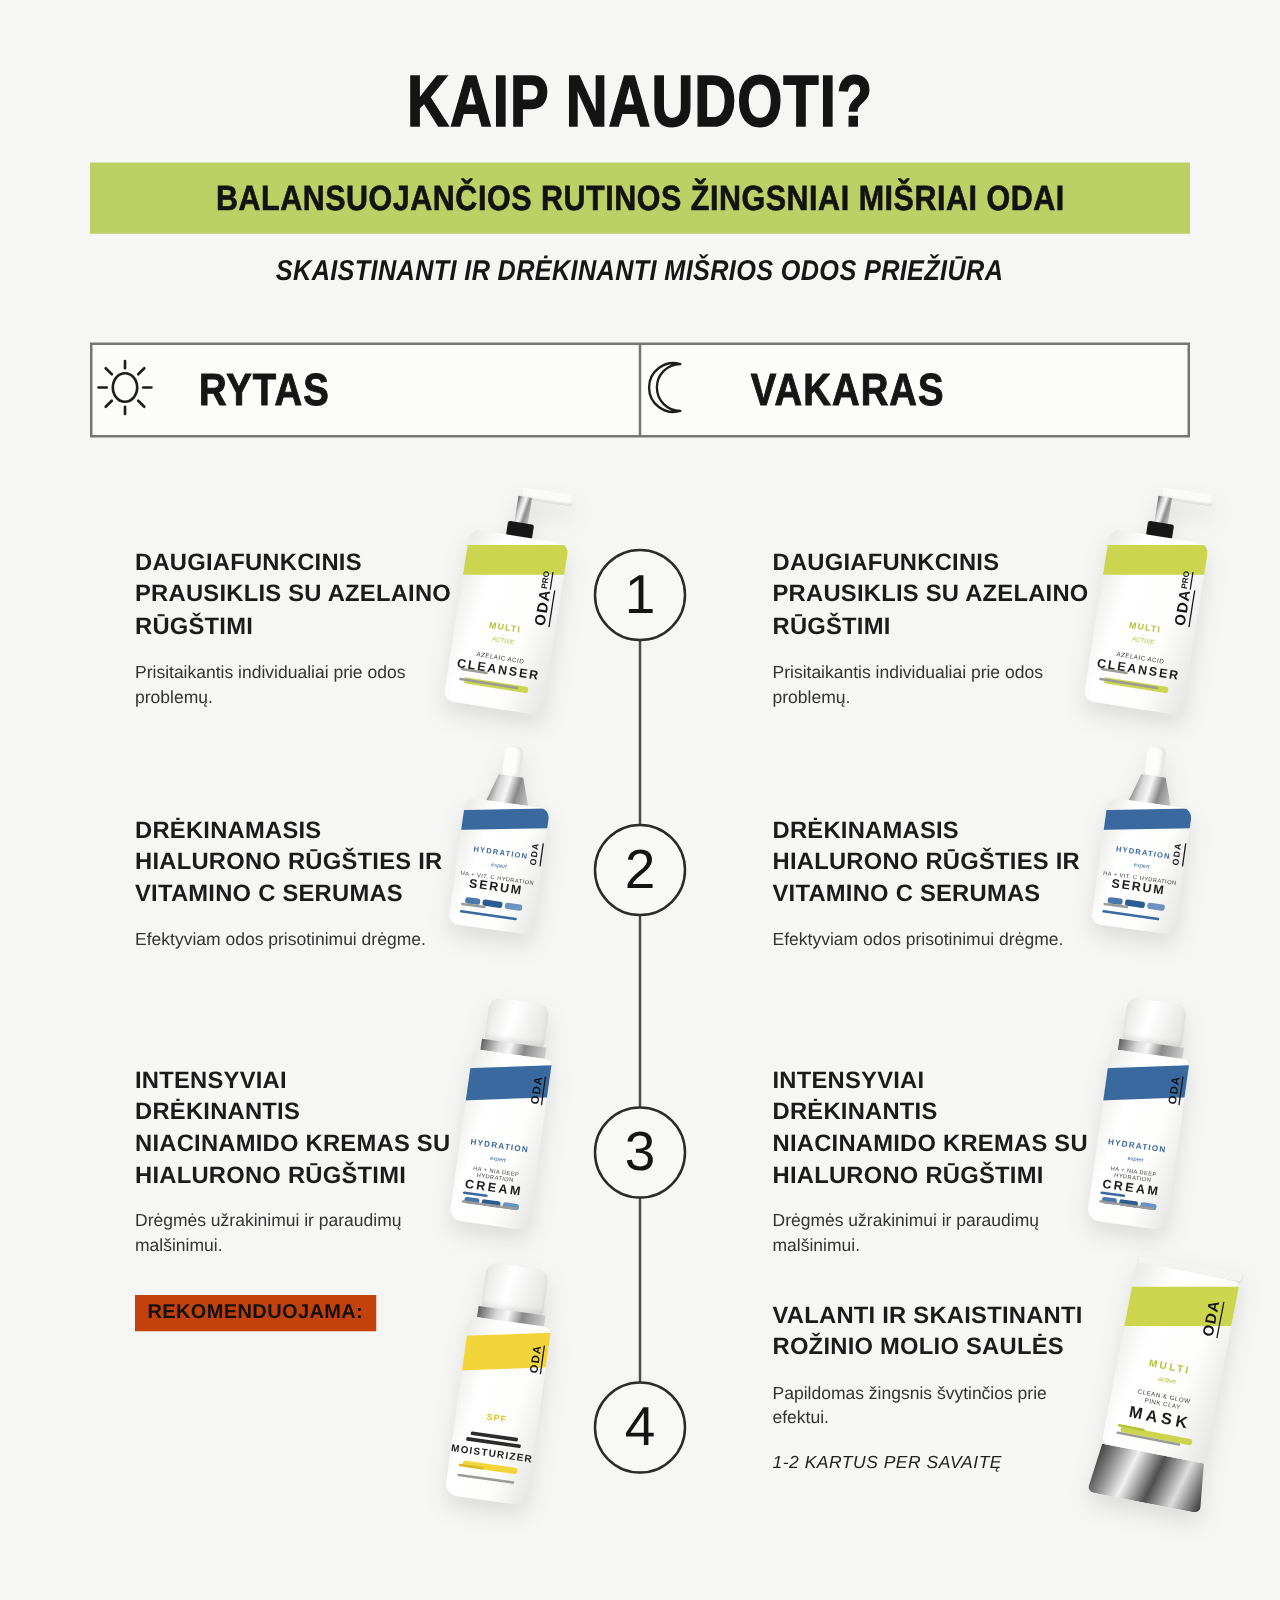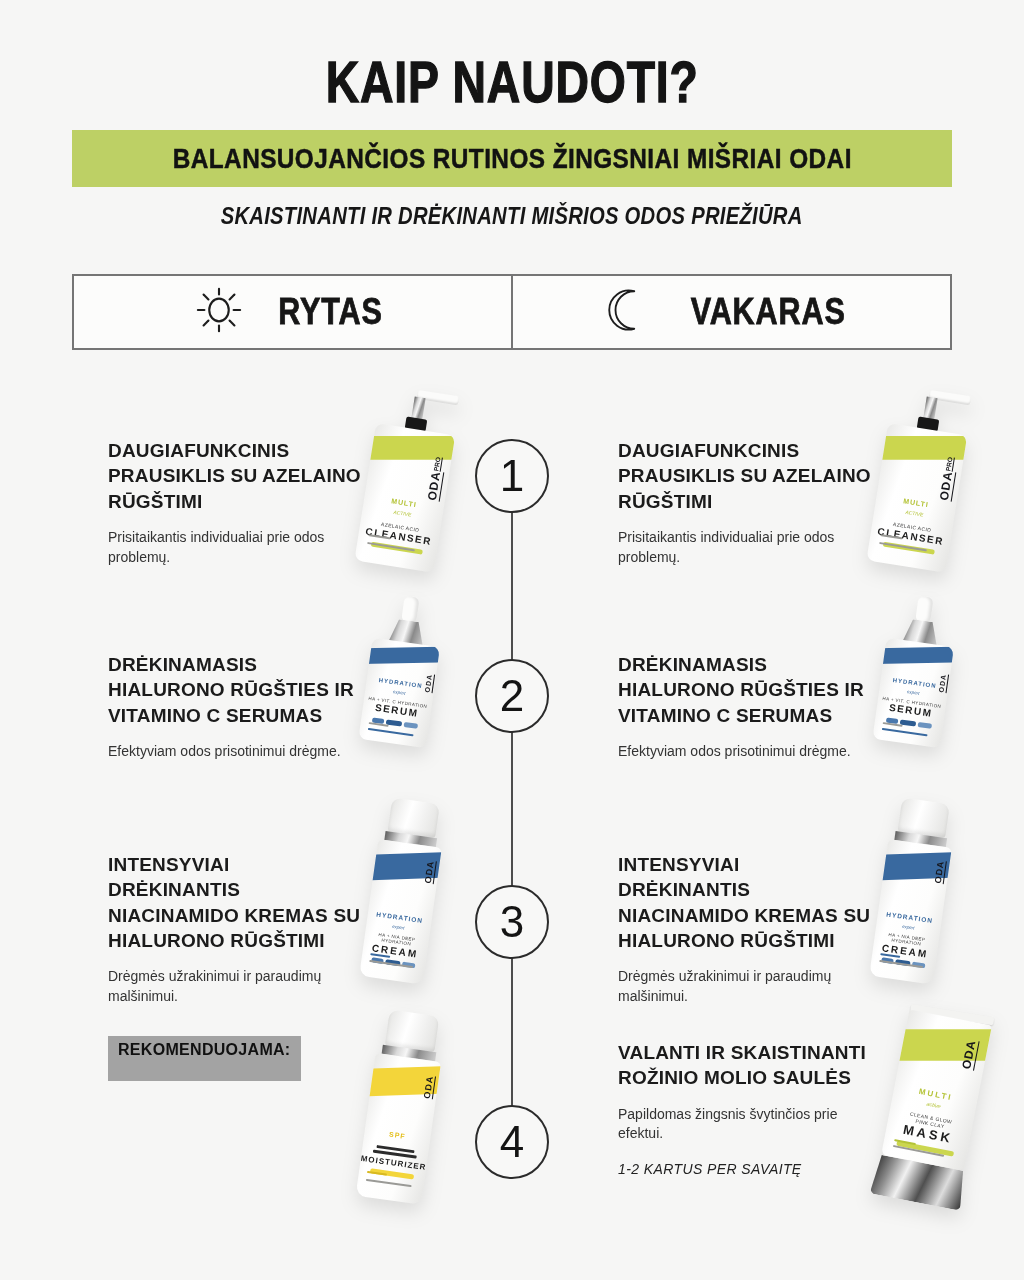--- a/index.html
+++ b/index.html
@@ -16,39 +16,39 @@
             display:flex; align-items:center; justify-content:center; }
   .banner span { font-size:28px; font-weight:700; color:#121212; transform:scaleX(0.87);
                  letter-spacing:0.5px; -webkit-text-stroke:0.5px #121212; white-space:nowrap; }
   .subtitle { top:203px; left:0; width:1024px; text-align:center; }
   .subtitle span { display:inline-block; font-size:23px; font-weight:700; font-style:italic;
                    transform:scaleX(0.88); letter-spacing:0.3px; color:#161616; }
 
   
   .daynight { top:274px; left:72px; width:880px; height:76px; background:#fcfcfb;
               border:2px solid #757575; display:flex; box-sizing:border-box; }
-  .dn-cell { flex:1; display:flex; align-items:center; justify-content:center; gap:24px; }
+  .dn-cell { flex:1; display:flex; align-items:center; gap:24px; }
   .dn-cell.first { border-right:2px solid #757575; }
   .dn-label { font-size:36px; font-weight:700; transform:scaleX(0.85); letter-spacing:1px;
               -webkit-text-stroke:0.8px #161616; color:#161616; }
 
   
   .tl-line { left:511px; top:476px; width:2px; height:666px; background:#4d4d4d; }
   .step-circle { width:74px; height:74px; left:475px; border-radius:50%;
                  border:2px solid #2b2b2b; background:#f8f8f7; box-sizing:border-box;
                  display:flex; align-items:center; justify-content:center;
                  font-size:44px; color:#141414; }
 
   
   .step-text { width:272px;margin-left:33px; }
   .step-text h3 { margin:0 0 14px 0; font-size:19px; font-weight:700; line-height:1.33;
                   letter-spacing:0.2px; color:#1b1b1b; max-width:258px; }
   .step-text p { margin:0; font-size:14px; line-height:1.42; color:#333; max-width:252px; }
-  .badge { display:inline-block; background:#a3a3a3; color:#111; font-size:16px;
-           font-weight:700; padding:5px 10px 22px; margin-bottom:14px; letter-spacing:0.3px; }
+  .badge { display:inline-block; background:#c2410c; color:#111; font-size:16px;
+           font-weight:700; padding:5px 10px 6px; margin-bottom:14px; letter-spacing:0.3px; }
   .note { margin-top:16px !important; font-size:15px; font-style:italic; font-weight:400;
           color:#222 !important; letter-spacing:0.4px; }
 
   
   .product { filter:drop-shadow(0 9px 9px rgba(0,0,0,0.10)); }
   .tilt { position:relative; width:100%; height:100%; transform:rotate(9deg); }
   .bodyw { position:absolute; border-radius:8px; overflow:hidden;
            background:linear-gradient(100deg,#e9e9e7 0%,#ffffff 28%,#fdfdfc 66%,#e6e6e4 100%); }
   .chrome { background:linear-gradient(100deg,#5c5c5c 0%,#d9d9d9 28%,#f6f6f6 45%,#8a8a8a 66%,#cfcfcf 100%); }
   .band { position:absolute; left:-8px; right:-8px; }

